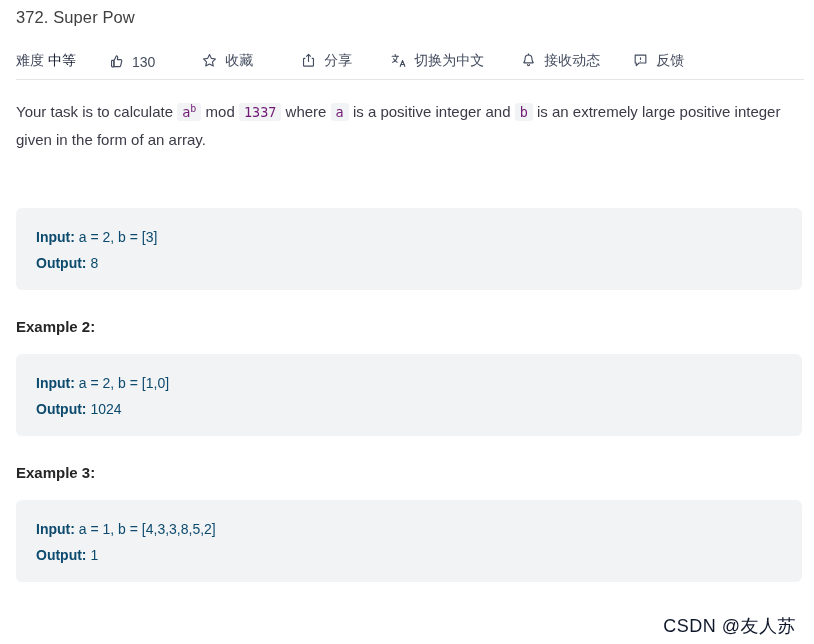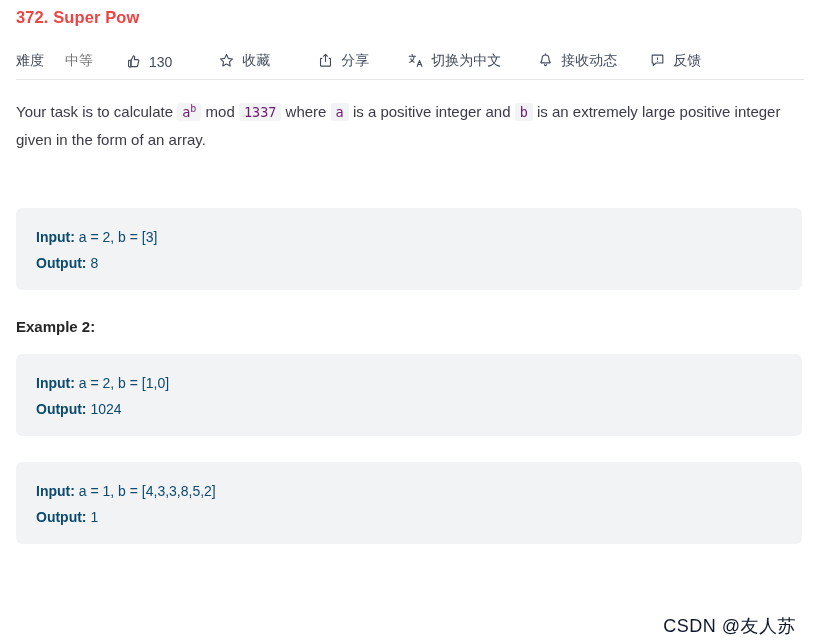--- a/index.html
+++ b/index.html
@@ -19,22 +19,22 @@
     position: relative;
     width: 814px;
     height: 644px;
     box-sizing: border-box;
     padding: 0 16px;
   }
 
   
   .title {
     font-size: 16.5px;
-    font-weight: bold;
-    color: #ef4444;
+    font-weight: normal;
+    color: #404040;
     letter-spacing: .1px;
     padding-top: 6px;
     margin: 0;
     line-height: 22px;
   }
 
   .toolbar {
     display: flex;
     align-items: flex-end;
     height: 34px;
@@ -53,22 +53,22 @@
     line-height: 20px;
   }
   .tool-gap-30 { margin-right: 32px; }
   .tool-gap-34 { margin-right: 36px; }
   .tool-gap-37 { margin-right: 38px; }
   .tool-gap-44 { margin-right: 46px; }
   .tool-gap-45 { margin-right: 47px; }
 
   .diff-label { color: #434c5e; }
   .diff-value {
-    color: #737373;
-    margin-left: 21px;
+    color: #0f172a;
+    margin-left: 4px;
   }
 
   .ic {
     display: inline-block;
     width: 17px;
     height: 17px;
     margin-right: 7px;
     flex: 0 0 auto;
     color: #434c5e;
   }
@@ -240,19 +240,20 @@
 <span class="k">Output:</span><span> 8</span></div>
   </div>
 
   <div class="ex-block-2">
     <h2 class="ex-head">Example 2:</h2>
     <div class="codeblock"><span class="k">Input:</span><span> a = 2, b = [1,0]</span>
 <span class="k">Output:</span><span> 1024</span></div>
   </div>
 
   <div class="ex-block-3">
+    <h2 class="ex-head">Example 3:</h2>
     <div class="codeblock"><span class="k">Input:</span><span> a = 1, b = [4,3,3,8,5,2]</span>
 <span class="k">Output:</span><span> 1</span></div>
   </div>
 
   <div class="watermark">CSDN @友人苏</div>
 
 </div>
 
 </body></html>

